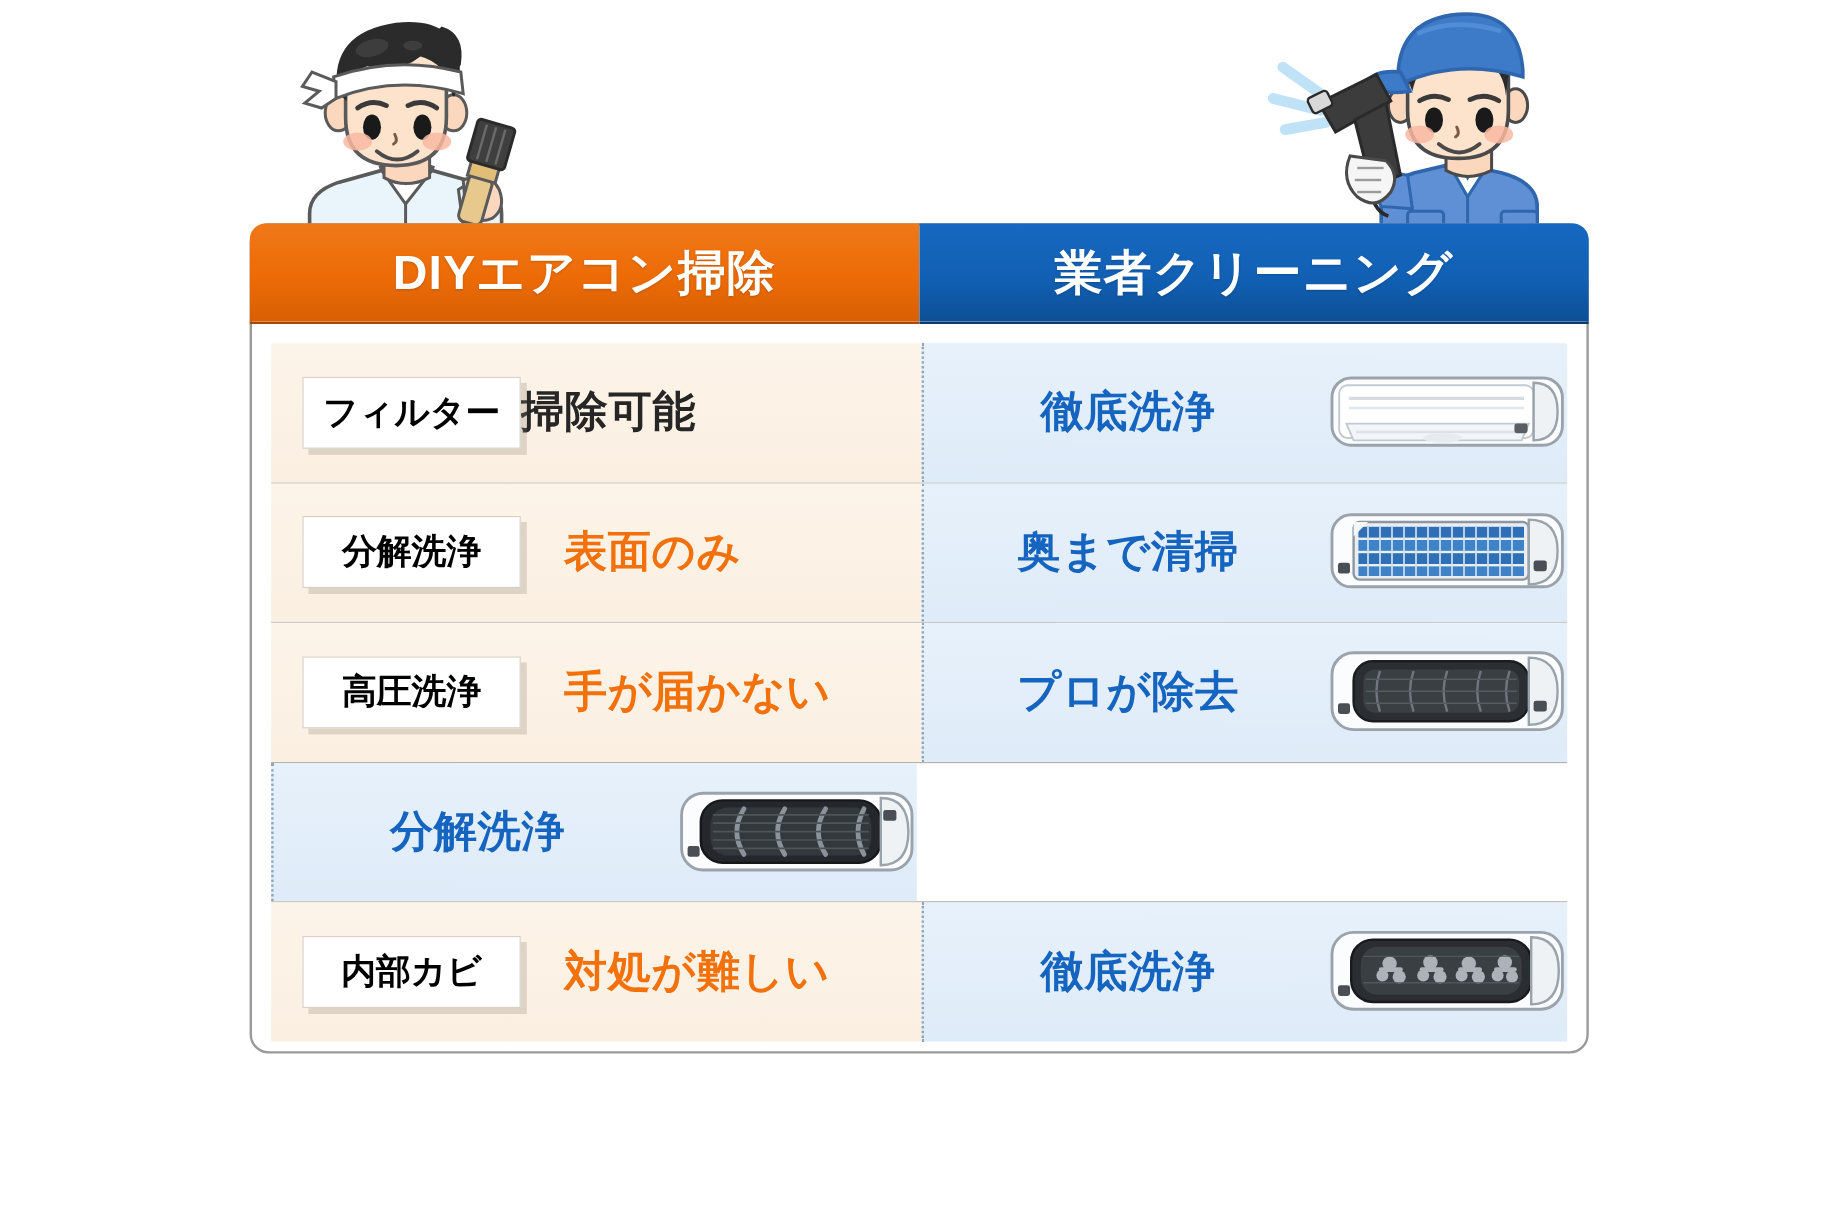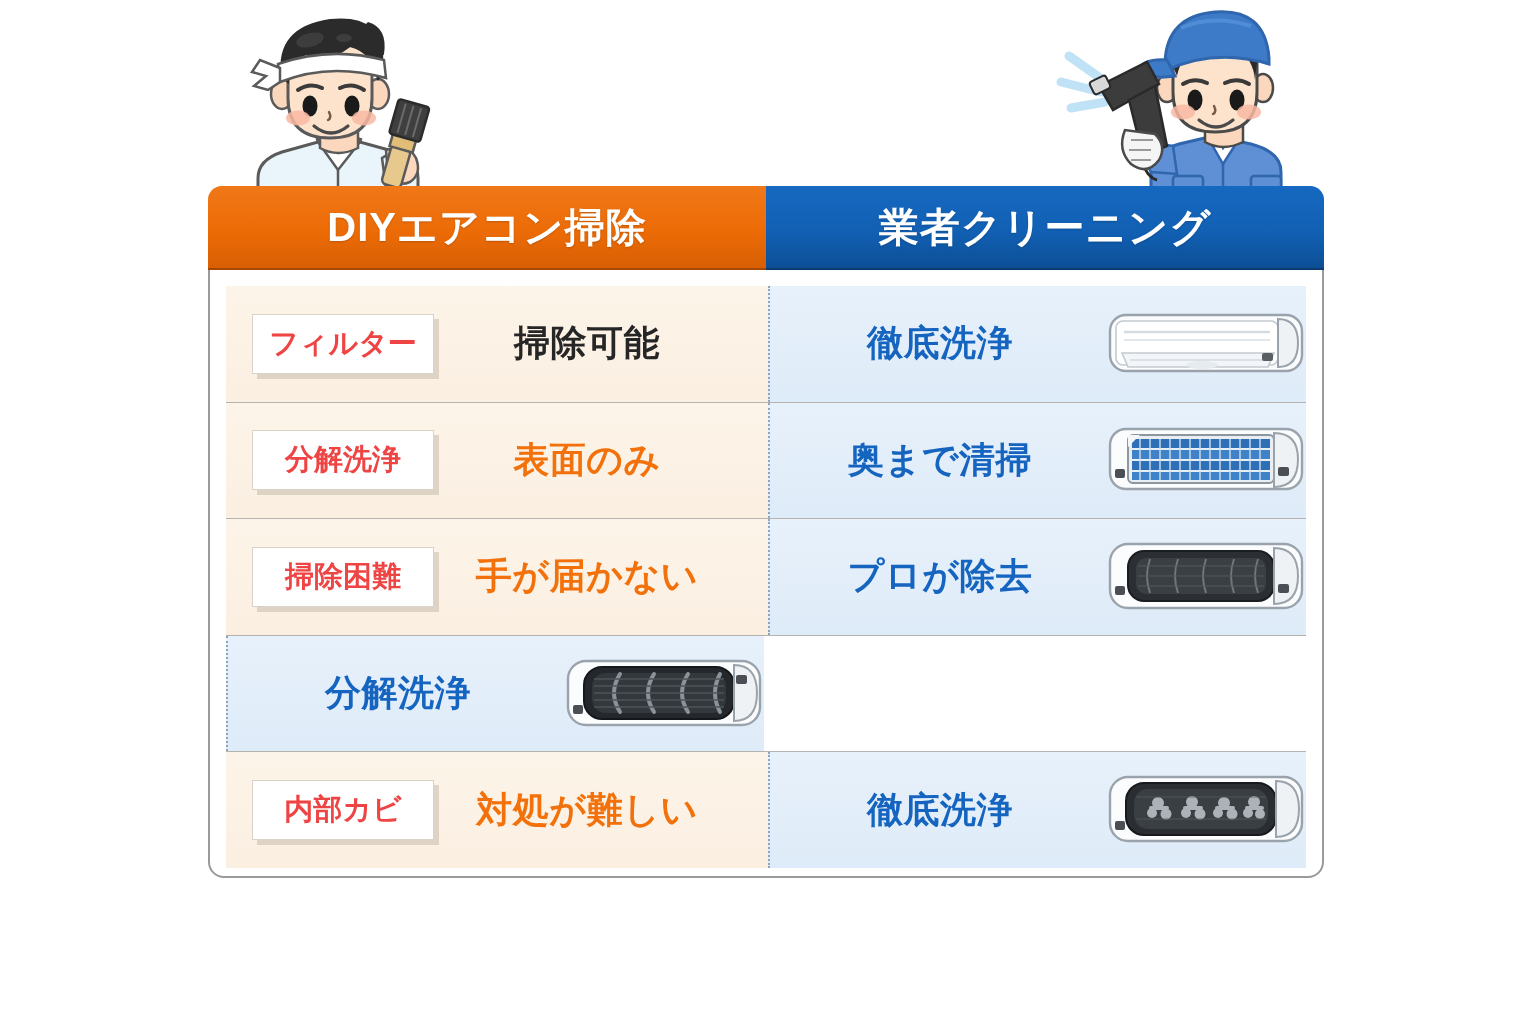--- a/index.html
+++ b/index.html
@@ -91,38 +91,37 @@
   }
 
   
   .label-chip{
     position:relative;
     min-width:182px;
     height:60px;
     background:#ffffff;
     border:1px solid #d8d2c8;
     display:flex;align-items:center;justify-content:center;
-    font-size:29px;font-weight:bold;color:#ef4444;
+    font-size:29px;font-weight:bold;color:#000000;
     letter-spacing:0px;
     box-shadow:5px 5px 0 rgba(140,128,110,.26);
     box-sizing:border-box;
     padding:0 14px;
     flex:0 0 auto;
   }
 
   .diy-value{
     flex:1;
-    text-align:center;
     font-size:36px;
     font-weight:bold;
     letter-spacing:.5px;
     padding-right:28px;
   }
   .diy-value.neutral{color:#262626;}
-  .diy-value.warn{color:#f2710b;}
+  .diy-value.warn{color:#f2710b;margin-left:36px;}
 
   .pro-value{
     width:300px;
     text-align:center;
     font-size:36px;
     font-weight:bold;
     color:#1565c0;
     letter-spacing:.5px;
   }
   .ac-icon{
@@ -320,21 +319,21 @@
             <rect x="172" y="50" width="11" height="9" rx="2" fill="#4a4f55"></rect>
             <path d="M22 18 L34 18 L22 30 Z" fill="#f4f7f9"></path>
           </svg>
         </div>
       </div>
     </div>
 
     <div class="row">
       <div class="cell cell-diy">
         <div class="label-chip">
-          <span>掃除困難</span>
+          <span>高圧洗浄</span>
         </div>
         <div class="diy-value warn">手が届かない</div>
       </div>
       <div class="cell cell-pro">
         <div class="pro-value">プロが除去</div>
         <div class="ac-icon">
           <svg width="200" height="86" viewBox="0 0 200 86">
             <rect x="4" y="10" width="192" height="64" rx="18" fill="#fbfcfd" stroke="#9aa3ab" stroke-width="2.4"></rect>
             <rect x="22" y="17" width="146" height="50" rx="16" fill="#2b2f33" stroke="#1a1d20" stroke-width="2"></rect>
             <rect x="30" y="24" width="130" height="36" rx="10" fill="#3a3f44"></rect>

